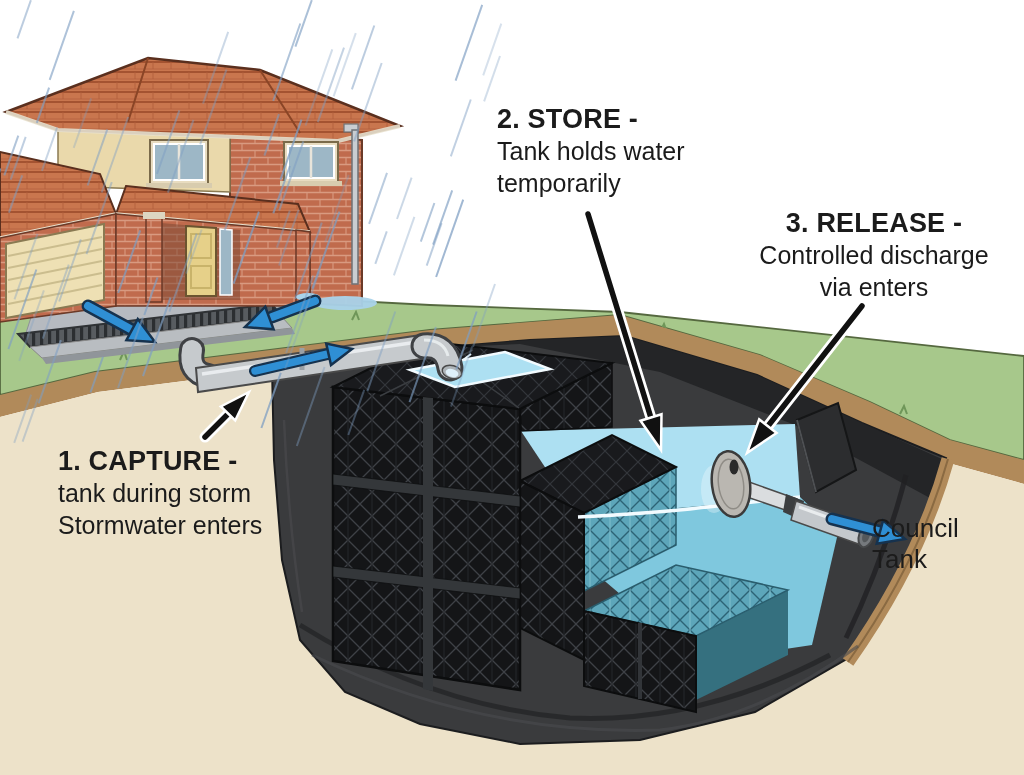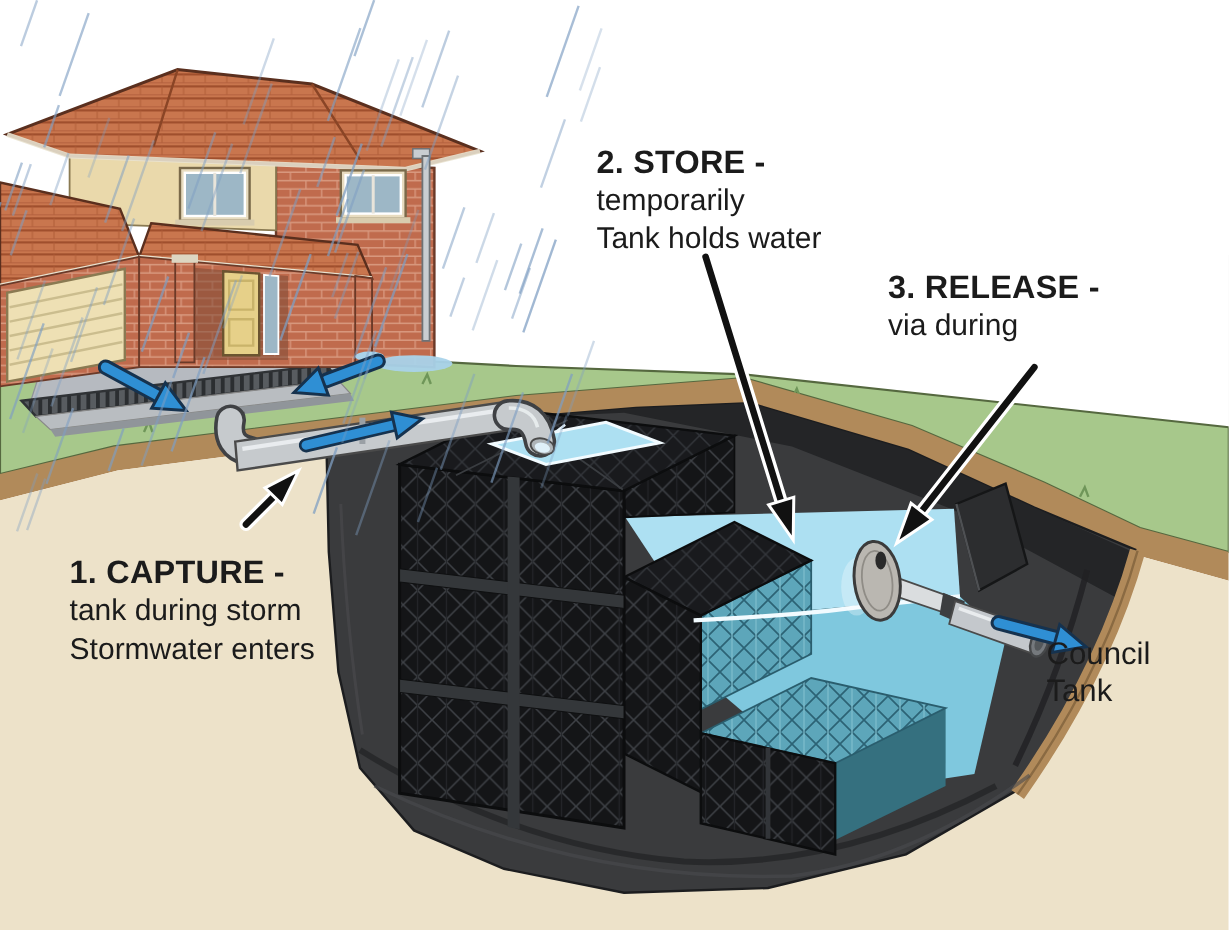--- a/index.html
+++ b/index.html
@@ -1,24 +1,24 @@
 <!DOCTYPE html>
 <html><head>
 <meta charset="utf-8">
 <style>
   html,body{margin:0;padding:0;background:#e9e9e9;}
   .stage{
     position:relative;width:1024px;height:775px;overflow:hidden;
     background:#ffffff;font-family:"Liberation Sans",sans-serif;
   }
   .stage svg{position:absolute;left:0;top:0;}
-  .anno{position:absolute;color:#1b1b1b;font-size:25px;line-height:32px;margin-top:16px;}
+  .anno{position:absolute;color:#1b1b1b;font-size:25px;line-height:32px;}
   .anno .h{font-weight:bold;font-size:27px;letter-spacing:.2px;}
   .anno div{white-space:nowrap;}
-  .anno-center{text-align:left;}
+  .anno-center{text-align:center;}
   .council{font-size:26px;line-height:31px;}
 </style>
 </head>
 <body>
 
 <div class="stage" style="--sky: #ffffff; --grass: #a7c88b; --soil: #b18a5a; --subsoil: #ede2c9; --liner: #3a3b3d; --liner-dark: #242527; --water-surface: #ade0f2; --water-deep: #7fc8de; --crate: #141517; --crate-submerged: #5da6ba; --pipe: #c6cacd; --arrow-blue: #2f8fd4; --arrow-blue-outline: #16324e; --roof: #c9764e; --brick: #c06b4d; --stucco: #ead9ab; --annotation-text: #1b1b1b; --rain: #7f9fc3;">
 
 <svg width="1024" height="775" viewBox="0 0 1024 775">
   <defs>
     <pattern id="patCrate" width="24" height="24" patternUnits="userSpaceOnUse">
@@ -294,27 +294,28 @@
 </svg>
 
 <div class="anno" style="left:58px;top:445px;">
   <div class="h">1. CAPTURE -</div>
   <div>tank during storm</div>
   <div>Stormwater enters</div>
 </div>
 
 <div class="anno" style="left:497px;top:103px;">
   <div class="h">2. STORE -</div>
+  <div>Tank holds water</div>
   <div>temporarily</div>
-  <div>Tank holds water</div>
 </div>
 
 <div class="anno anno-center" style="left:740px;top:207px;width:268px;">
   <div class="h">3. RELEASE -</div>
-  <div>via during</div>
+  <div>Controlled discharge</div>
+  <div>via enters</div>
 </div>
 
 <div class="anno council" style="left:872px;top:513px;">
   <div>Council</div>
   <div>Tank</div>
 </div>
 
 </div>
 
 </body></html>

